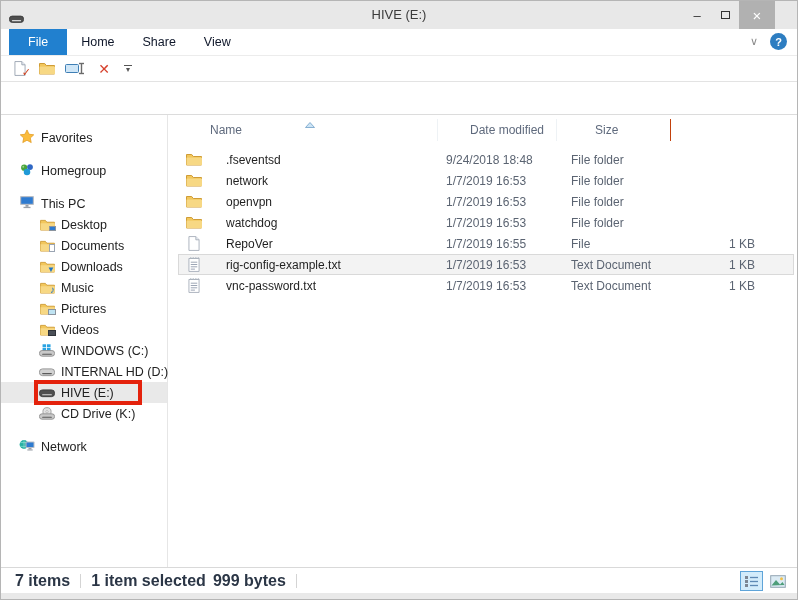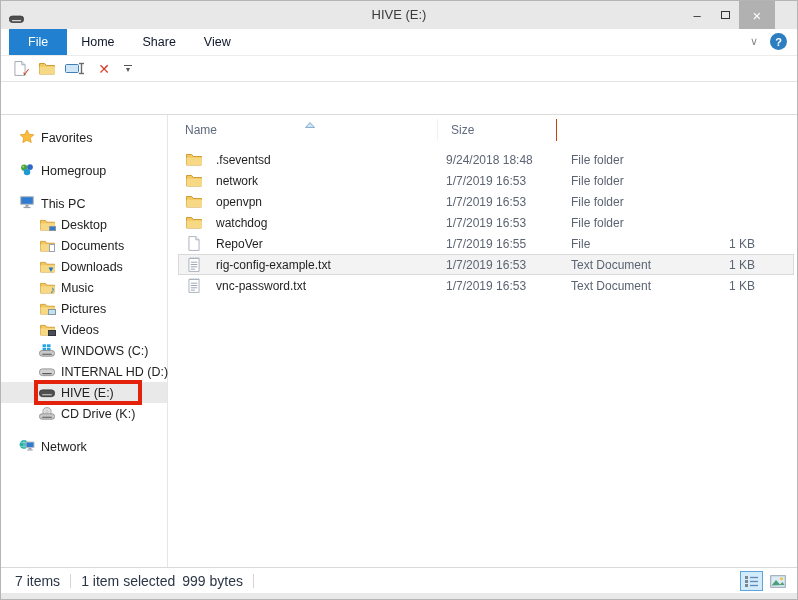--- a/index.html
+++ b/index.html
@@ -52,35 +52,35 @@
   .s-item.lvl1{padding-left:18px;}
   .s-item.lvl2{padding-left:38px;}
   .s-item.gap{margin-top:12px;}
   .s-item.selected{background:#e9e9e9;}
   .red-annotation{position:absolute;left:33px;top:-2px;width:108px;height:25px;border:4px solid #e4220c;pointer-events:none;}
   .ov{position:absolute;font-size:8px;line-height:1;}
 
   .list{flex:1;position:relative;font-size:12px;}
   .lgrid{display:grid;grid-template-columns:260px 119px 114px 89px;}
   .list-header{position:absolute;top:4px;left:10px;right:3px;height:22px;color:#5f6a7d;align-items:center;}
-  .hcell{border-right:1px solid #eef2f5;height:22px;line-height:22px;padding-left:7px;}
+  .hcell{border-right:1px solid #eef2f5;height:22px;line-height:22px;padding-left:7px;margin-left:25px;}
   .hcell.type{padding-left:13px;}
   .hcell.size{padding-left:13px;border-right:1px solid #c2410c;}
   .sort-ind{position:absolute;left:127px;top:-2px;}
   .rows{position:absolute;top:34px;left:10px;right:3px;}
   .frow{height:21px;align-items:center;border:1px solid transparent;}
   .frow.selected{background:#f3f3f3;border-color:#d9d9d9;}
-  .c-name{display:flex;align-items:center;gap:14px;padding-left:7px;color:#1f1f1f;overflow:hidden;}
+  .c-name{display:flex;align-items:center;gap:24px;padding-left:7px;color:#1f1f1f;overflow:hidden;}
   .c-date,.c-type{color:#5b6472;padding-left:7px;}
   .c-type{padding-left:13px;}
   .c-size{color:#5b6472;text-align:right;padding-right:6px;}
   .fic{display:inline-flex;width:16px;justify-content:center;position:relative;flex:none;}
 
   
-  .statusbar{position:absolute;left:0;right:0;bottom:6px;height:26px;background:#fff;border-top:1px solid #d9d9d9;display:flex;align-items:center;padding-left:14px;font-size:14px;color:#2b3646;}
+  .statusbar{position:absolute;left:0;right:0;bottom:6px;height:26px;background:#fff;border-top:1px solid #d9d9d9;display:flex;align-items:center;padding-left:14px;font-size:16px;color:#2b3646;font-weight:bold;}
   .vsep{width:1px;height:14px;background:#d4d4d4;margin:0 10px;}
   .viewbtns{position:absolute;right:8px;top:3px;display:flex;gap:3px;}
   .vbtn{width:23px;height:20px;display:flex;align-items:center;justify-content:center;border:1px solid transparent;}
   .vbtn.active{background:#d3ecfb;border-color:#5fa4d8;}
   .bottomframe{position:absolute;left:0;right:0;bottom:0;height:6px;background:#e9e9e9;}
 </style>
 </head>
 <body>
 
 <div class="window">
@@ -335,20 +335,21 @@
               <rect x="9.5" y="10" width="3" height="1.4" fill="#9aa0a8"></rect>
               <rect x="8.3" y="11.4" width="5.4" height="1.1" fill="#9aa0a8"></rect>
             </svg></span>
         <span>Network</span>
       </div>
     </div>
 
     <div class="list">
       <div class="list-header lgrid" style="position:absolute;">
         <span class="hcell">Name</span>
+        <span class="hcell">Date modified</span>
         <span class="hcell size">Size</span>
         <span class="sort-ind"><svg width="10" height="6" viewBox="0 0 10 6">
               <path d="M5 .5 9.5 5.5H.5z" fill="#cde4f5" stroke="#6fa0c8" stroke-width="0.8"></path>
             </svg></span>
       </div>
       <div class="rows">
         <div class="frow lgrid">
           <span class="c-name">
               <span class="fic">
                 <svg width="16" height="13" viewBox="0 0 16 13">

